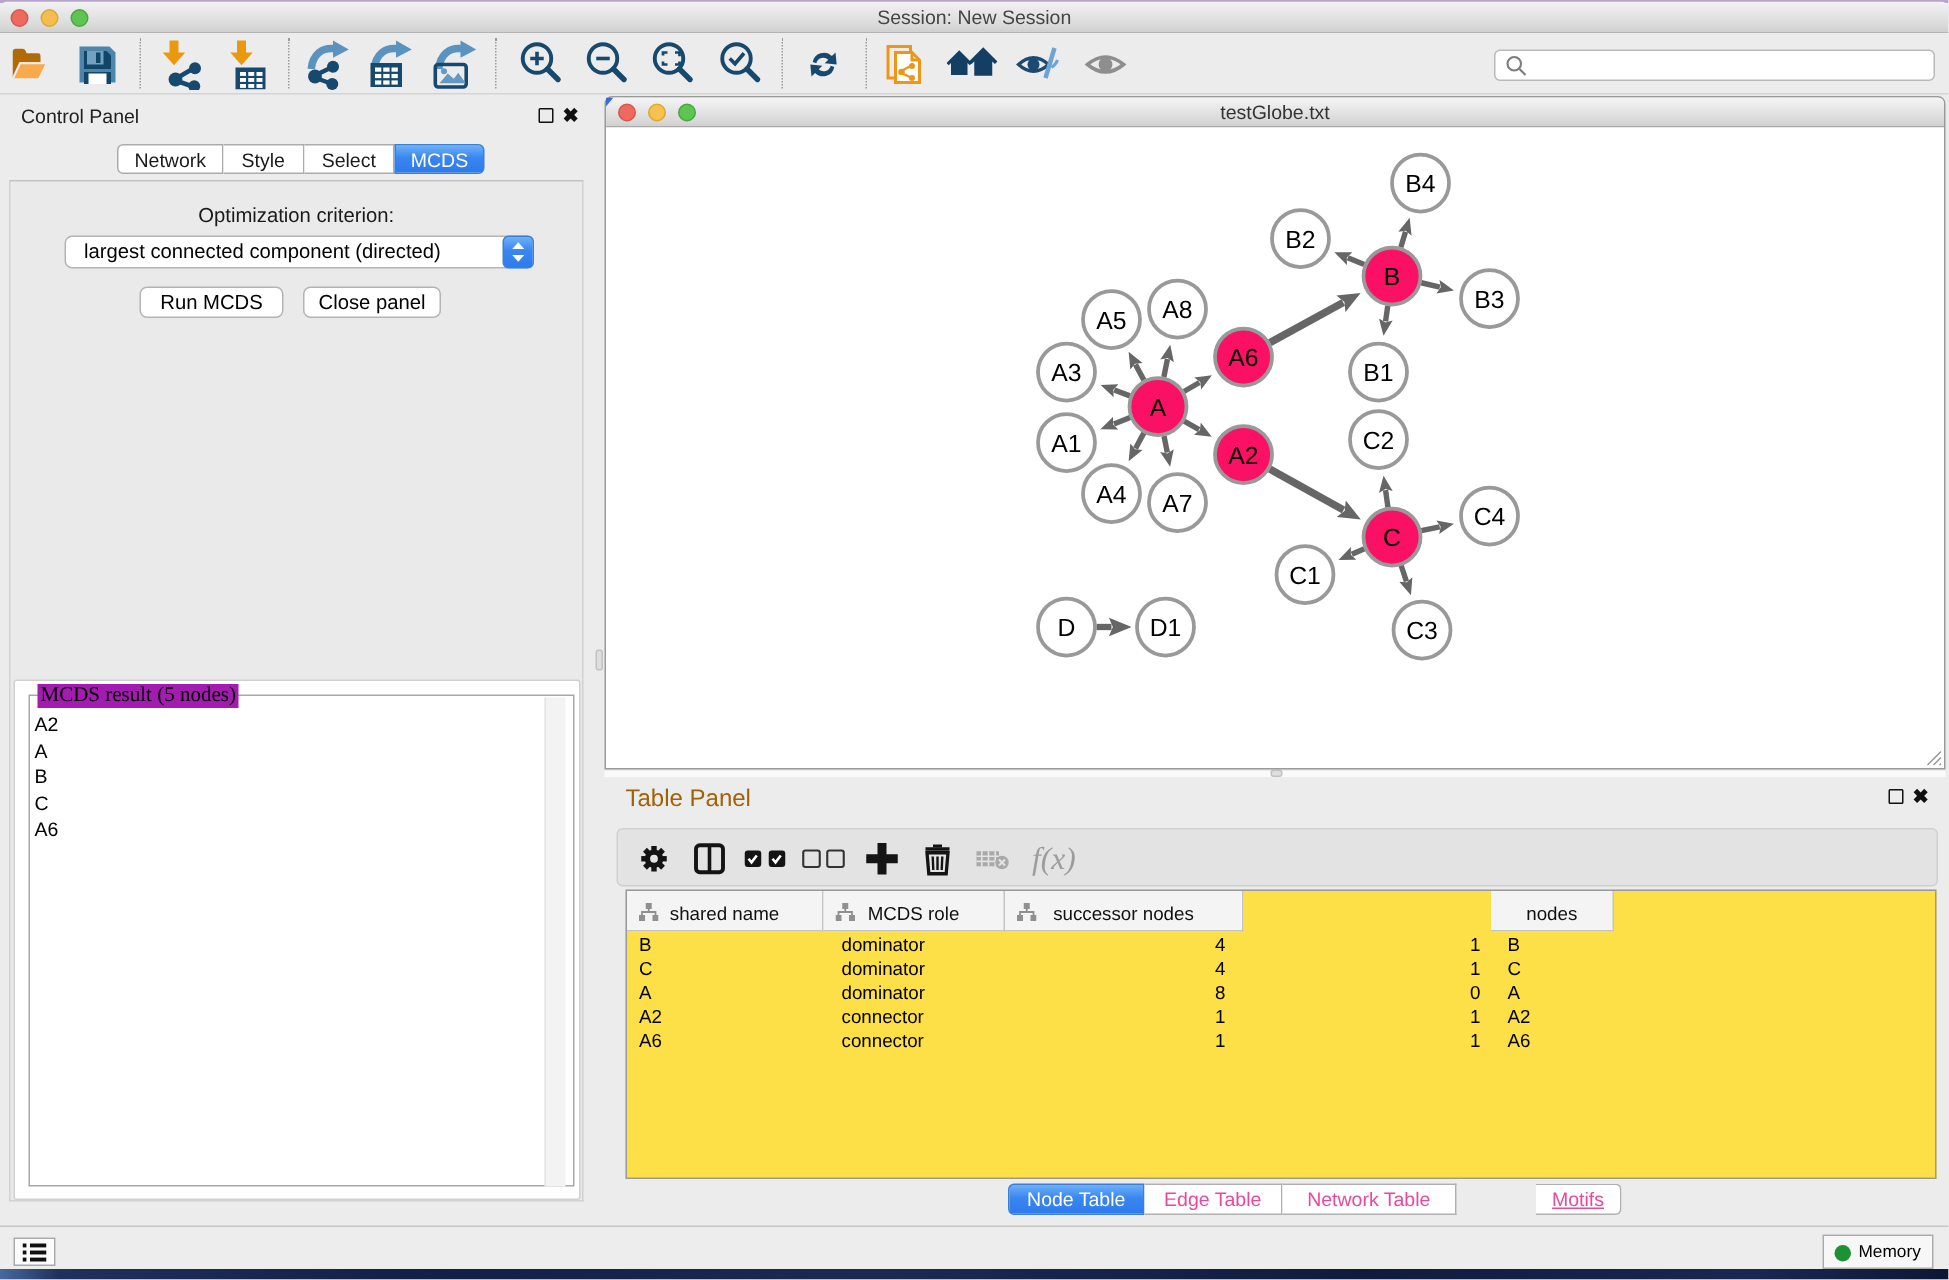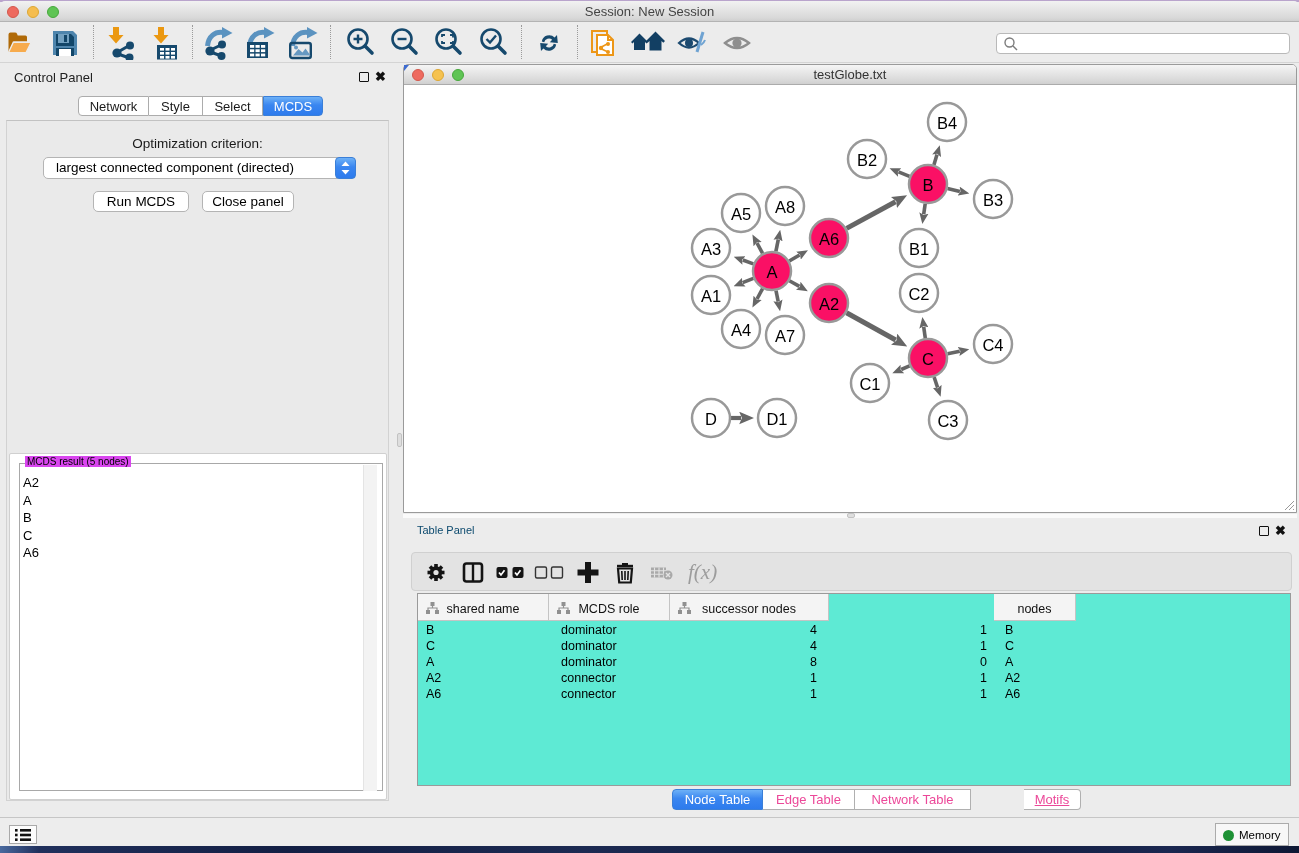--- a/index.html
+++ b/index.html
@@ -34,21 +34,21 @@
 #opt-label { left:0px; top:136px; width:395px; text-align:center; font-size:13.5px; color:#1a1a1a; }
 #dropdown { left:43px; top:157px; width:313px; height:22px; background:#fff; border:1px solid #b4b4b4;
   border-radius:5px; font-size:13.5px; color:#000; line-height:20px; padding-left:12px; }
 #dropcap { left:335px; top:157px; width:21px; height:22px; border-radius:4px;
   background:linear-gradient(#6db1f7,#3a86f0 45%,#2d7bed); border:1px solid #3a7fd8; }
 .btn { position:absolute; top:191px; height:21px; background:#fff; border:1px solid #b4b4b4;
   border-radius:5px; font-size:13.5px; color:#000; text-align:center; line-height:19px; }
 #result-outer { left:9px; top:453px; width:378px; height:347px; background:#fff;
   border:1px solid #d0d0d0; border-radius:2px; }
 #result-group { position:absolute; left:9px; top:9px; width:364px; height:328px; border:1px solid #a8a8a8; }
-#result-legend { position:absolute; left:5px; top:-8px; background:#d946ef; padding:0 2px; font-size:10px; color:#000;}
+#result-legend { position:absolute; left:5px; top:-8px; background:#a21caf; padding:0 2px; font-size:14px; color:#000;font-family:Liberation Serif, serif;}
 #result-list { position:absolute; left:3px; top:10px; font-size:13px; color:#000; line-height:17.5px; }
 #result-sb { position:absolute; right:5px; top:1px; width:14px; height:326px; background:#f3f3f3; border-left:1px solid #e4e4e4;}
 
 #statusbar { left:0; top:817px; width:1299px; height:29px; background:#ededed; border-top:1px solid #c6c6c6; }
 #listbtn { position:absolute; left:9px; top:7px; width:28px; height:19px; background:#fcfcfc;
   border:1px solid #a9a9a9; display:flex; align-items:center; justify-content:center; }
 #membtn { position:absolute; left:1215px; top:5px; width:74px; height:23px; background:#f7f7f7;
   border:1px solid #ababab; font-size:11.5px; color:#000; }
 #membtn .dot { position:absolute; left:7px; top:6px; width:11px; height:11px; border-radius:50%; background:#1e9135; }
 #membtn .mt { position:absolute; left:23px; top:5px; }
@@ -63,26 +63,26 @@
   border:1px solid #9a9a9a; border-radius:5px 5px 0 0; }
 #net-title { position:absolute; left:0; top:0; width:892px; height:20px;
   background:linear-gradient(#f5f5f5,#d9d9d9 80%,#d0d0d0);
   border-bottom:1px solid #ababab; border-radius:4px 4px 0 0; }
 #net-title .t { width:100%; text-align:center; font-size:13px; color:#333; line-height:20px; }
 #net-title .r { top:4px; left:8px;  background:#ee6a5f; border:1px solid #d3584c; }
 #net-title .y { top:4px; left:28px; background:#f5c250; border:1px solid #dda733; }
 #net-title .g { top:4px; left:48px; background:#5fc454; border:1px solid #47a83c; }
 #graph { position:absolute; left:0px; top:21px; }
 
-#tp-title { left:417px; top:524px; font-size:11px; color:#0c4a6e; }
+#tp-title { left:417px; top:524px; font-size:16px; color:#a16207; }
 #tp-float { left:1259px; top:526px; width:10px; height:10px; border:1.5px solid #111; border-radius:1px;}
 #tp-close { left:1275px; top:523px; font-size:13px; font-weight:bold; color:#111;}
 #tp-toolbar { left:411px; top:552px; width:881px; height:39px; background:#e3e3e3;
   border:1px solid #d0d0d0; border-radius:4px; }
-#tbl { left:417px; top:593px; width:874px; height:193px; background:#5eead4; border:1px solid #9a9a9a; }
+#tbl { left:417px; top:593px; width:874px; height:193px; background:#fde047; border:1px solid #9a9a9a; }
 .hcell { position:absolute; top:0; height:27px; background:#f4f4f4; border-right:1px solid #c4c4c4;
   border-bottom:1px solid #c4c4c4; font-size:12.5px; color:#111; }
 .hcell .lbl { position:absolute; top:8px; width:100%; text-align:center; }
 .hicon { position:absolute; left:8px; top:8px; }
 .cell { position:absolute; font-size:12.5px; color:#000; height:16px; line-height:16px; }
 .bt { position:absolute; top:789px; height:21px; background:#fff; border:1px solid #b0b0b0;
   font-size:13px; color:#ec4899; text-align:center; line-height:20px; }
 .btsel { background:linear-gradient(#6db1f7,#3a86f0 45%,#2d7bed); color:#fff; border-color:#3a7fd8; }
 </style>
 <div id="topstrip" class="abs"></div>

